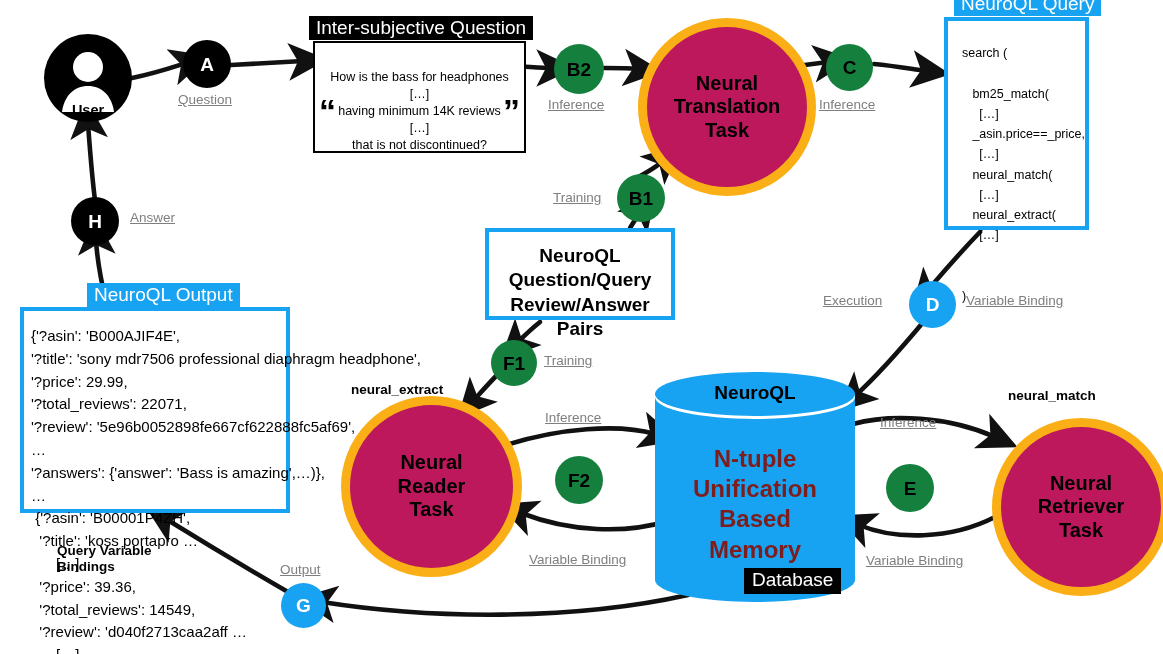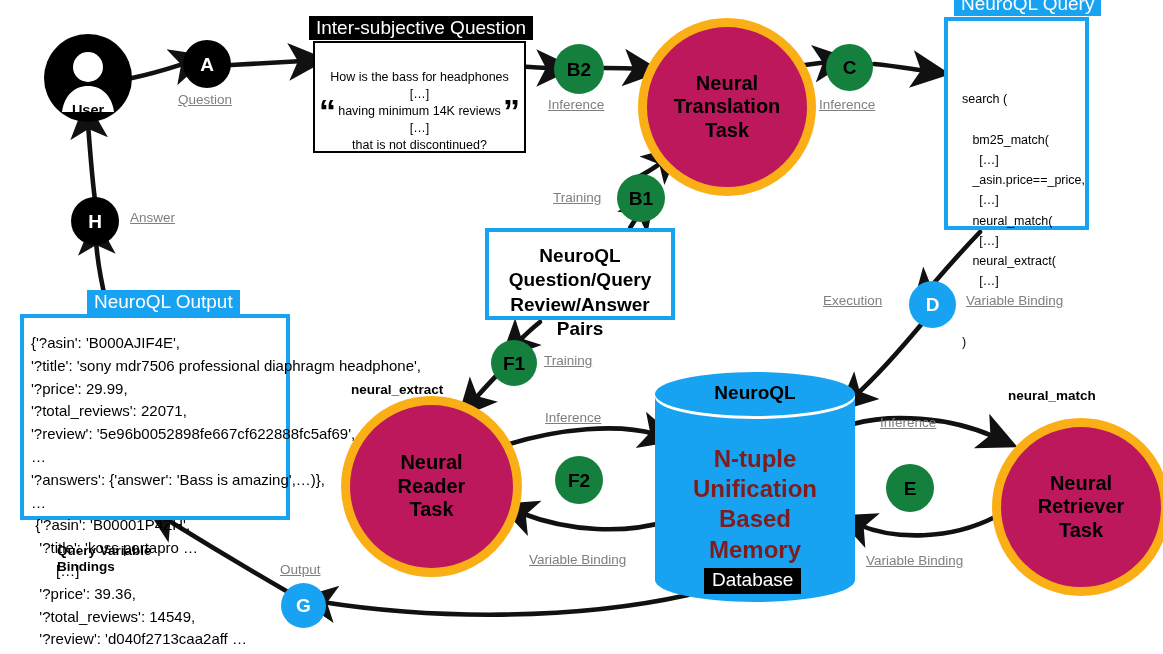--- a/index.html
+++ b/index.html
@@ -32,37 +32,37 @@
   .box{position:absolute;box-sizing:border-box;background:#fff;}
   .box.black{border:2.5px solid #000;}
   .box.blue{border:4px solid #17A2F2;}
   .box-title{position:absolute;padding:1px 7px 2px 7px;font-size:19px;line-height:1.12;white-space:nowrap;z-index:4;}
   .box-title.black{background:#000;color:#fff;}
   .box-title.blue{background:#17A2F2;color:#fff;}
 
   .qtext{position:absolute;left:0;right:0;top:26px;text-align:center;font-size:12.5px;color:#000;line-height:1.35;}
   .quote{position:absolute;font-size:34px;font-weight:bold;color:#000;line-height:0.6;}
 
-  .code{position:absolute;left:14px;top:22px;font-size:12.5px;color:#000;line-height:1.62;white-space:pre;margin-top:46px;}
+  .code{position:absolute;left:14px;top:22px;font-size:12.5px;color:#000;line-height:1.62;white-space:pre;}
   .outtext{position:absolute;left:7px;top:14px;right:4px;font-size:15px;color:#000;line-height:1.52;white-space:pre;}
 
   .pairs{position:absolute;left:0;right:0;top:12px;text-align:center;font-size:19px;font-weight:bold;
          color:#000;line-height:1.28;}
 
   
   .cyl{position:absolute;}
   .cyl-body{position:absolute;left:0;top:22px;width:100%;height:calc(100% - 44px);background:#17A2F2;}
   .cyl-top{position:absolute;left:0;top:0;width:100%;height:44px;border-radius:50%;background:#17A2F2;
            box-shadow:0 3px 0 0 #fff;}
   .cyl-bot{position:absolute;left:0;bottom:0;width:100%;height:44px;border-radius:50%;background:#17A2F2;}
   .cyl-cap-label{position:absolute;left:0;top:10px;width:100%;text-align:center;font-size:19px;
                  font-weight:bold;color:#000;z-index:3;}
   .cyl-body-label{position:absolute;left:0;top:72px;width:100%;text-align:center;font-size:24px;
                   font-weight:bold;color:#7f1d1d;line-height:1.26;z-index:3;}
-  .db-tag{position:absolute;background:#000;color:#fff;font-size:19px;padding:1px 8px 3px 8px;z-index:5;white-space:nowrap;}
+  .db-tag{position:absolute;background:#000;color:#fff;font-size:19px;padding:1px 8px 3px 8px;z-index:5;white-space:nowrap;margin-left:40px;}
 </style>
 </head>
 <body>
 
 <div id="stage">
 
   <svg id="wires" viewBox="0 0 1163 654">
     <defs>
       <marker id="ah" markerWidth="9" markerHeight="9" refX="3.2" refY="4.5" orient="auto">
         <path d="M0,0.4 L8.6,4.5 L0,8.6 L2.1,4.5 Z" fill="#111"></path>
@@ -165,21 +165,21 @@
      […]
    neural_match(
      […]
    neural_extract(
      […]
 
 
 )</div>
   </div>
 
-  <div class="box blue" style="left:20px;top:314px;width:270px;height:206px;">
+  <div class="box blue" style="left:20px;top:307px;width:270px;height:206px;">
     <div class="box-title blue" style="left:63px;top:-28px;">NeuroQL Output</div>
     <div class="outtext">{'?asin': 'B000AJIF4E',
 '?title': 'sony mdr7506 professional diaphragm headphone',
 '?price': 29.99,
 '?total_reviews': 22071,
 '?review': '5e96b0052898fe667cf622888fc5af69',
 …
 '?answers': {'answer': 'Bass is amazing',…)},
 …
  {'?asin': 'B00001P4ZH',

